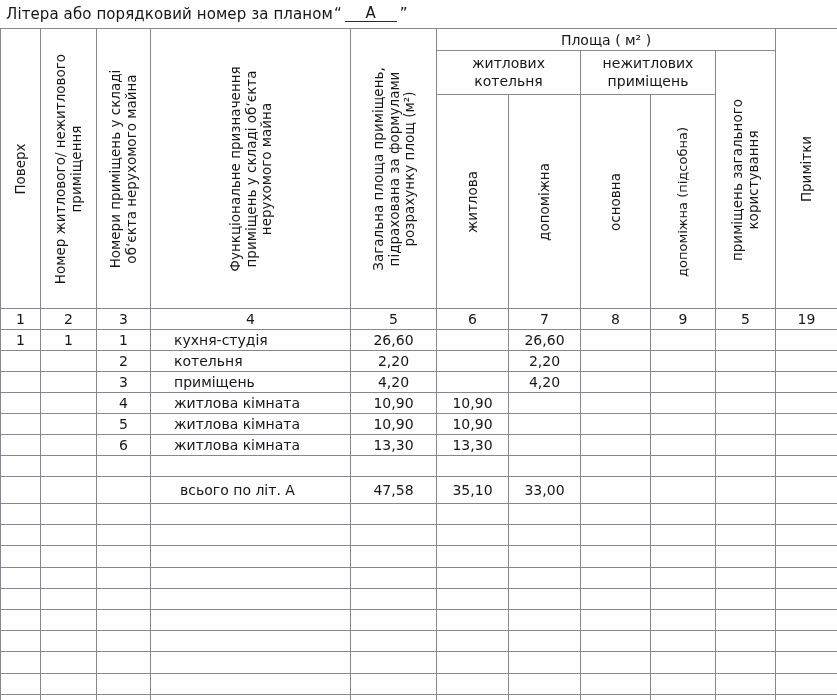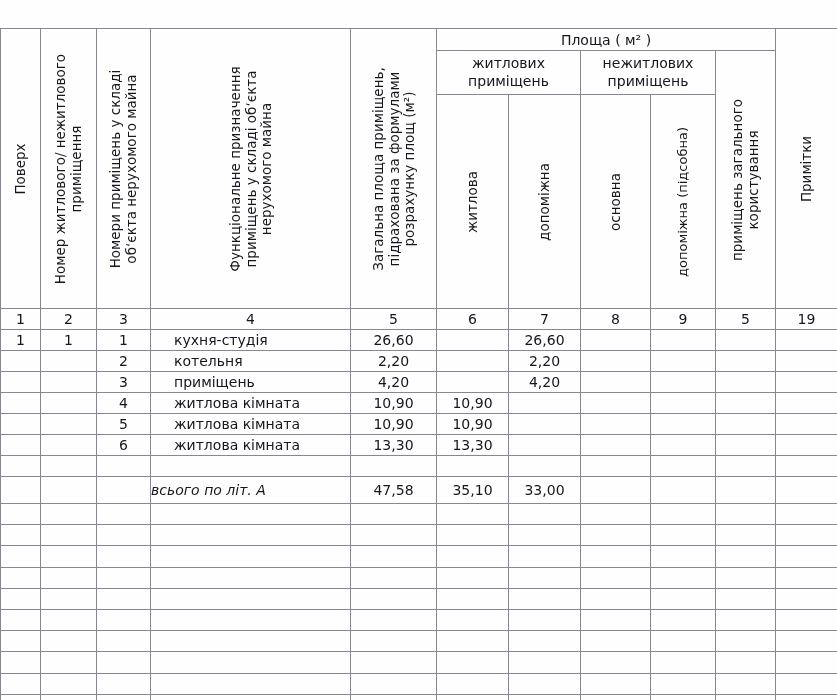--- a/index.html
+++ b/index.html
@@ -89,29 +89,35 @@
   .numrow td { height: 21px; font-size: 14px; }
 
   .datarow td { height: 21px; font-size: 14px; }
   .datarow td.name {
     text-align: left;
     padding-left: 23px;
   }
   .emptyrow td { height: 21.2px; }
 
   .totalrow td { height: 27px; font-weight: bold; font-size: 14.5px; }
-  .totalrow td.name { text-align: left; padding-right: 26px; font-style: italic; }
+  .totalrow td.name { text-align: center; padding-right: 26px; }
 
   .gaprow td { height: 21px; }
 </style>
 </head>
 <body>
 
 <div id="sheet">
 
+  <div class="title-row">
+    <span>Літера або порядковий номер за планом</span>
+    <span class="q">“</span>
+    <span class="title-blank">А</span>
+    <span class="q">”</span>
+  </div>
 
   <table class="grid">
     <colgroup>
       <col style="width:40px">
       <col style="width:56px">
       <col style="width:54px">
       <col style="width:200px">
       <col style="width:86px">
       <col style="width:72px">
       <col style="width:72px">
@@ -138,21 +144,21 @@
       <td class="vhead" rowspan="3">
         <span class="rot two">Загальна площа приміщень, підрахована за формулами розрахунку площ (м²)</span>
       </td>
       <td class="ghead" colspan="5">Площа ( м² )</td>
       <td class="vhead" rowspan="3">
         <span class="rot">Примітки</span>
       </td>
     </tr>
 
     <tr>
-      <td class="ghead2" colspan="2">житлових приміщень</td>
+      <td class="ghead2" colspan="2">житлових котельня</td>
       <td class="ghead2" colspan="2">нежитлових приміщень</td>
       <td class="vhead" rowspan="2" style="height:258px">
         <span class="rot two" style="width:248px">приміщень загального користування</span>
       </td>
     </tr>
 
     <tr>
       <td class="vhead" style="height:214px">
         <span class="rot">житлова</span>
       </td>

